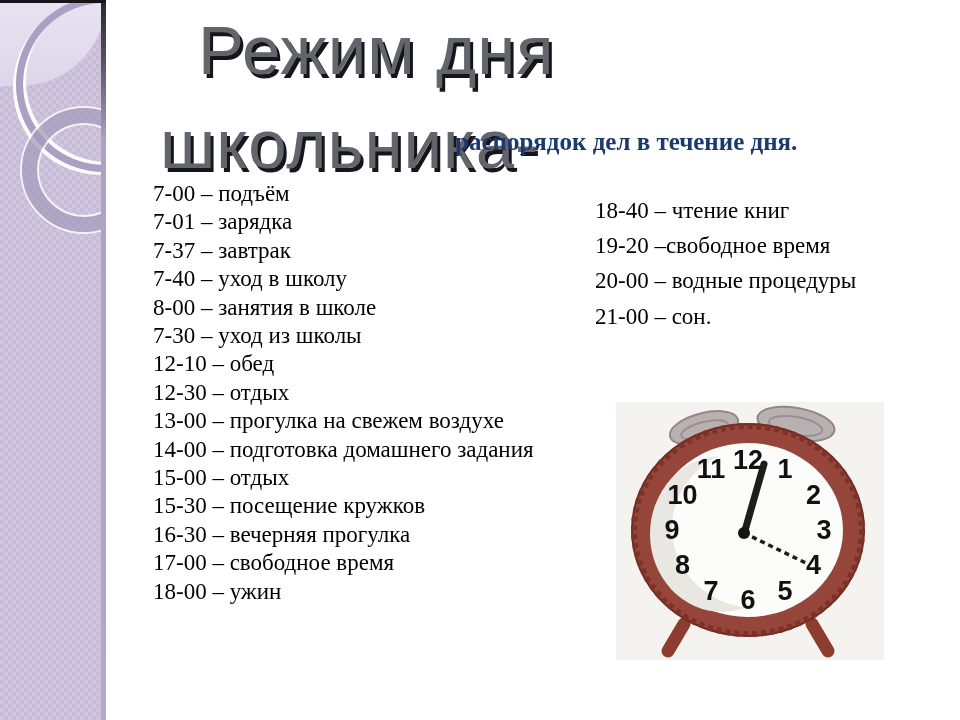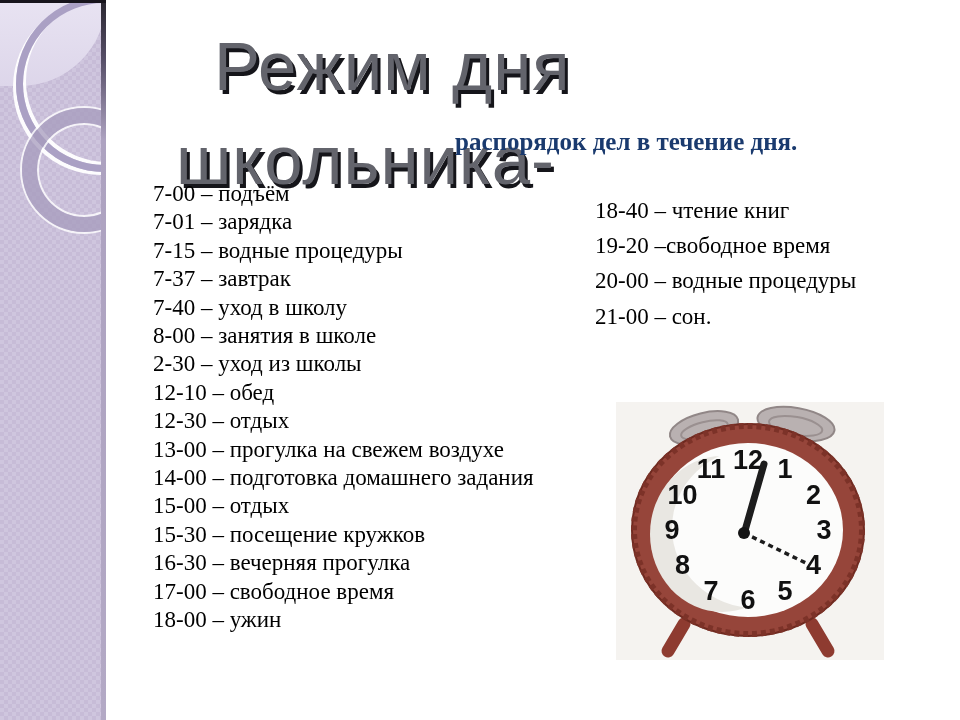--- a/index.html
+++ b/index.html
@@ -37,21 +37,21 @@
   .strip-edge {
     position:absolute; right:0; top:0; width:5px; height:720px;
     background:linear-gradient(180deg,#29262f 0px,#574f68 60px,#ada2c0 140px,#b3a9c5 100%);
   }
   .strip-topline {
     position:absolute; left:0; top:0; width:106px; height:3px; background:#17141c;
   }
 
   
   .title-line {
-    position:absolute; margin:16px; font-family:"Liberation Sans", sans-serif;
+    position:absolute; margin:0; font-family:"Liberation Sans", sans-serif;
     font-weight:400; font-size:69px; line-height:78px; letter-spacing:1px;
     color:#63646c; text-shadow:3px 4px 0 #15151a; white-space:nowrap; z-index:1;
   }
   .title-line.l1 { left:198px; top:12px; }
   .title-line.l2 { left:160px; top:106px; }
 
   .subtitle {
     position:absolute; left:455px; top:128px; z-index:2;
     font-family:"Liberation Serif", serif; font-weight:700; font-size:25px;
     color:#1a3a6e; white-space:nowrap;text-align:center;
@@ -80,25 +80,24 @@
     <div class="strip-topline"></div>
   </div>
 
   <h1 class="title-line l1">Режим дня</h1>
   <h1 class="title-line l2">школьника-</h1>
   <div class="subtitle">распорядок дел в течение дня.</div>
 
   <div class="col col-left">
       <div class="sched-item">7-00 – подъём</div>
       <div class="sched-item">7-01 – зарядка</div>
-      <div class="sched-item">7-15 – водные процедуры</div>
       <div class="sched-item">7-37 – завтрак</div>
       <div class="sched-item">7-40 – уход в школу</div>
       <div class="sched-item">8-00 – занятия в школе</div>
-      <div class="sched-item">2-30 – уход из школы</div>
+      <div class="sched-item">7-30 – уход из школы</div>
       <div class="sched-item">12-10 – обед</div>
       <div class="sched-item">12-30 – отдых</div>
       <div class="sched-item">13-00 – прогулка на свежем воздухе</div>
       <div class="sched-item">14-00 – подготовка домашнего задания</div>
       <div class="sched-item">15-00 – отдых</div>
       <div class="sched-item">15-30 – посещение кружков</div>
       <div class="sched-item">16-30 – вечерняя прогулка</div>
       <div class="sched-item">17-00 – свободное время</div>
       <div class="sched-item">18-00 – ужин</div>
     </div>

